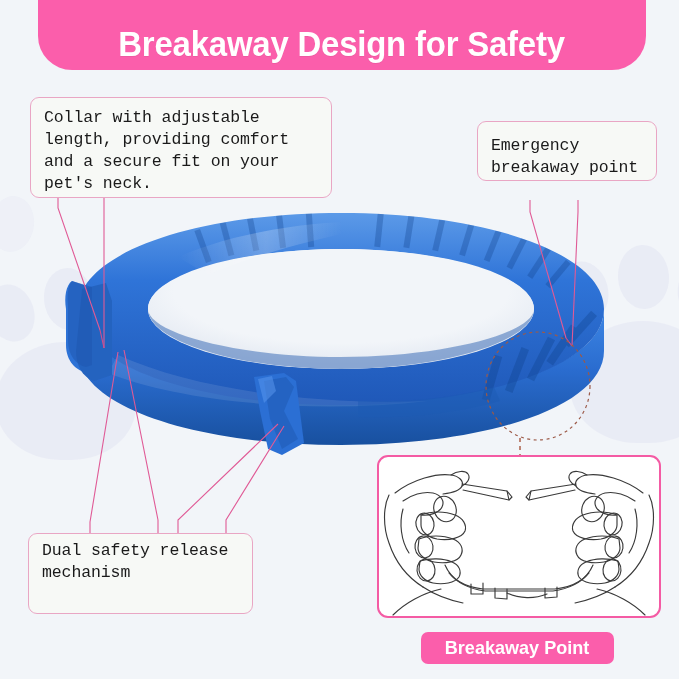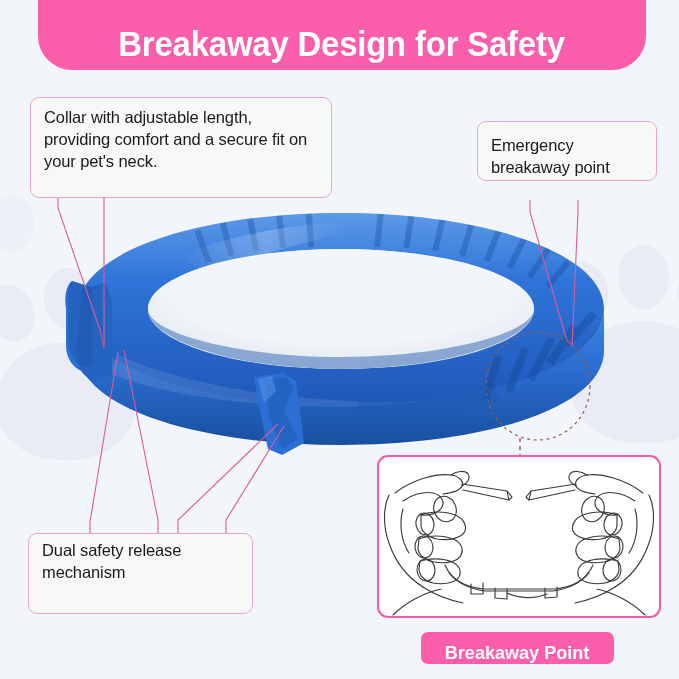--- a/index.html
+++ b/index.html
@@ -75,20 +75,21 @@
     position: absolute;
     background: #f7f9f6;
     border: 1.3px solid #e9a6c4;
     border-radius: 9px;
     box-sizing: border-box;
     padding: 9px 12px 10px 13px;
     color: #1a1a1a;
     font-size: 16.5px;
     line-height: 1.33;
     letter-spacing: -.1px;
+    font-family: Liberation Mono, monospace;
   }
   #callout-collar  { left: 30px;  top: 97px;  width: 302px; height: 101px; }
   #callout-emergency { left: 477px; top: 121px; width: 180px; height: 60px; padding-top: 13px;}
   #callout-dual    { left: 28px;  top: 533px; width: 225px; height: 81px; padding-top: 6px;}
 
   
   #leaders {
     position: absolute;
     left: 0; top: 0;
     width: 679px; height: 679px;
@@ -113,21 +114,21 @@
   
   #badge-breakaway {
     position: absolute;
     left: 421px;
     top: 632px;
     width: 193px;
     height: 32px;
     background: #fb5eab;
     border-radius: 7px;
     display: flex;
-    align-items: flex-end;
+    align-items: center;
     justify-content: center;
   }
   #badge-breakaway .badge-text {
     color: #ffffff;
     font-size: 19px;
     font-weight: bold;
     font-family: "Liberation Sans Narrow", "Liberation Sans", sans-serif;
     transform: scaleX(.95);
     white-space: nowrap;
   }

